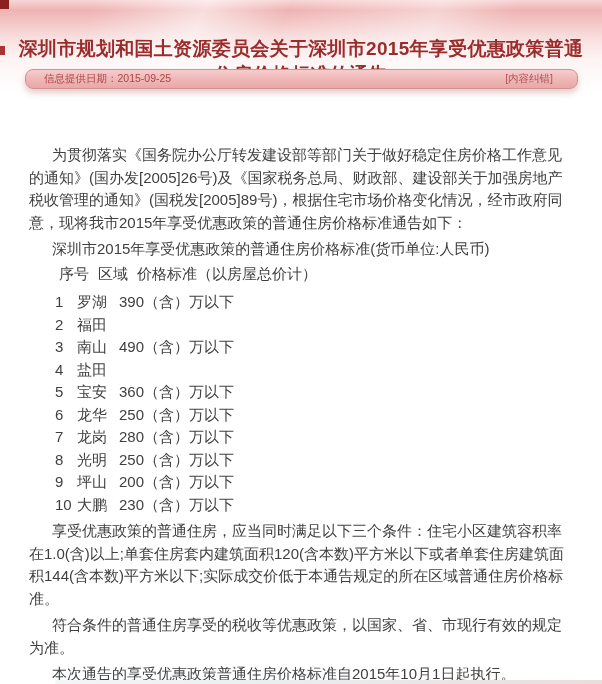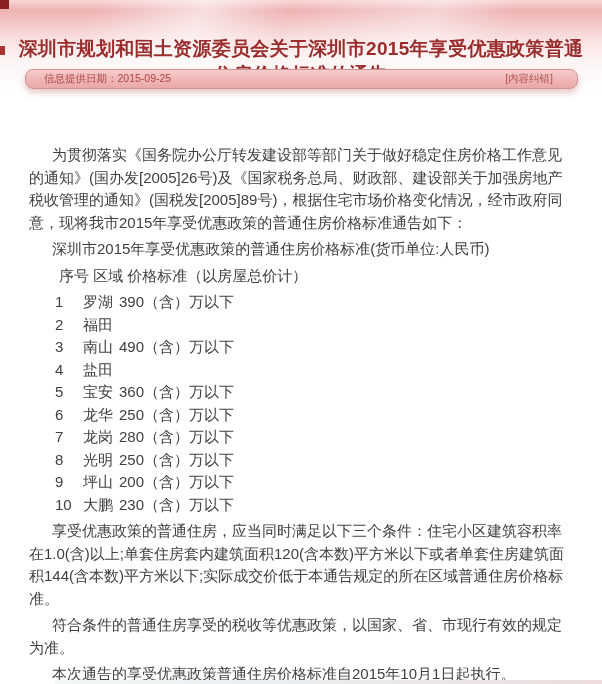--- a/index.html
+++ b/index.html
@@ -53,24 +53,24 @@
   .info-bar .right { padding-right:24px; color:#b05050; cursor:pointer; }
 
   
   .doc {
     position:absolute; top:140px; left:25px; width:552px;
     font-size:15px; line-height:22.5px;
     color:#3f3f3f;
   }
   .doc p { margin:4px; }
   .indent { text-indent:23px; }
-  .table-line { padding-left:30px; }
+  .table-line { padding-left:30px;font-family:Liberation Mono, monospace; }
   .price-row { display:flex; padding-left:30px; }
   .price-row .no { width:22px; flex:none; }
-  .price-row .dist { width:42px; flex:none;text-align:center; }
+  .price-row .dist { width:42px; flex:none; }
   .sig { text-align:center; }
 
   
   .bottom-strip {
     position:absolute; bottom:0; left:55px; right:0; height:4px;
     background:linear-gradient(90deg,#f3f6f6 0%,#e9eef0 40%,#ecdcdc 100%);
     border-top-left-radius:3px;
   }
 </style>
 </head>

